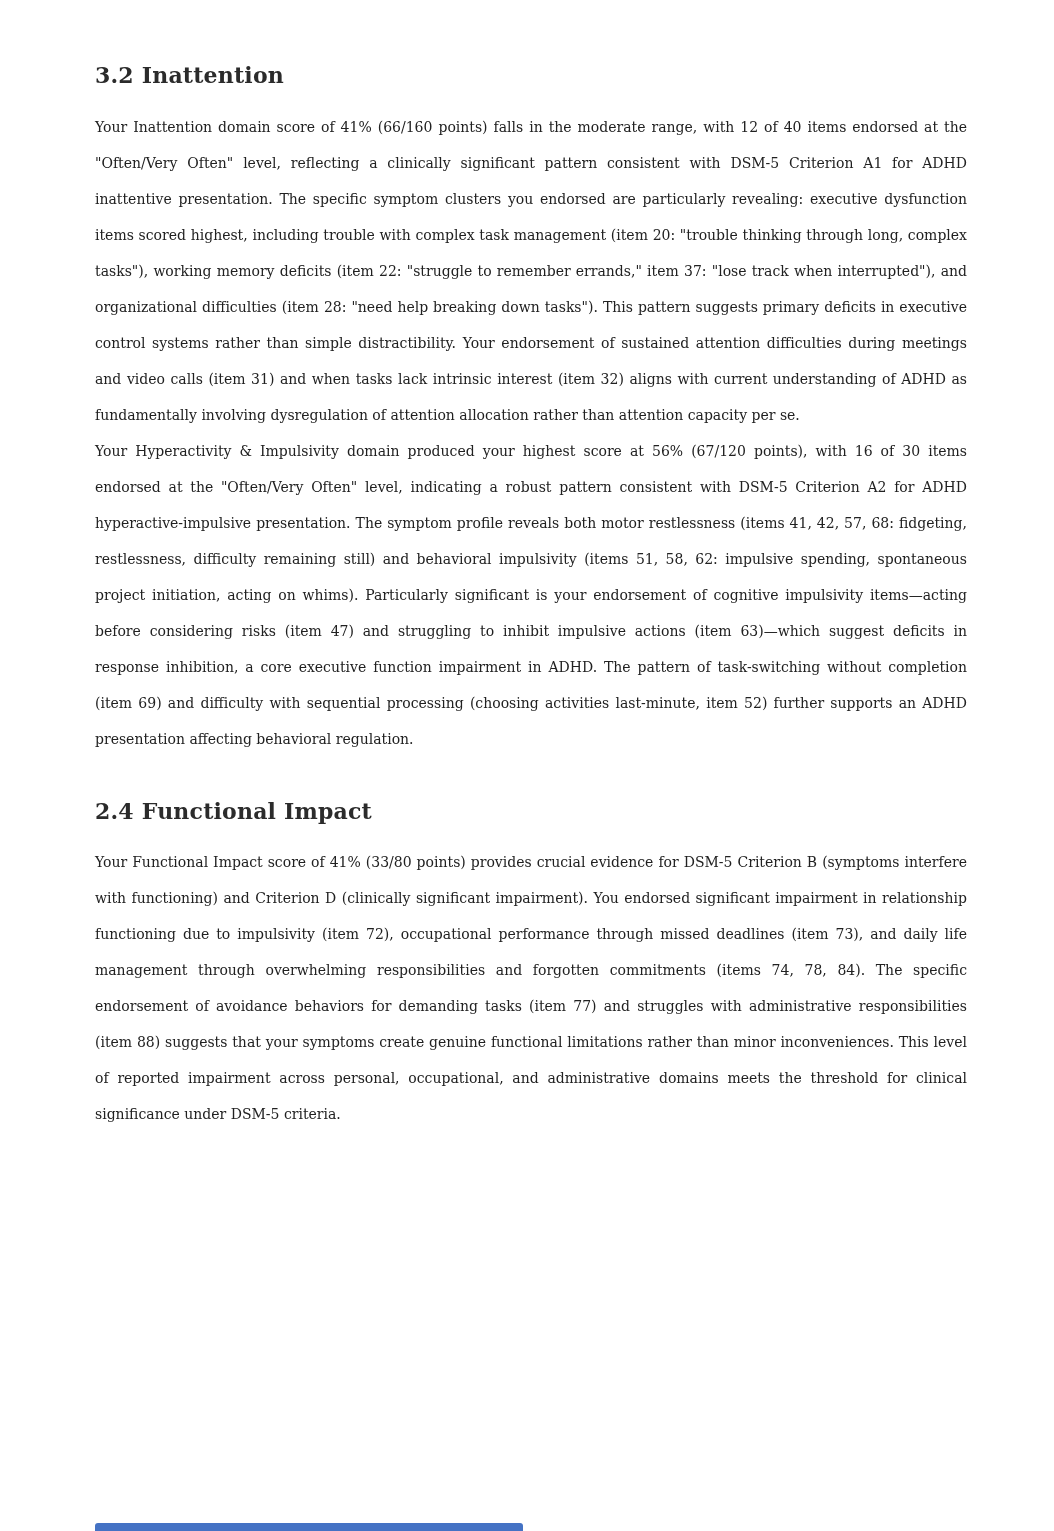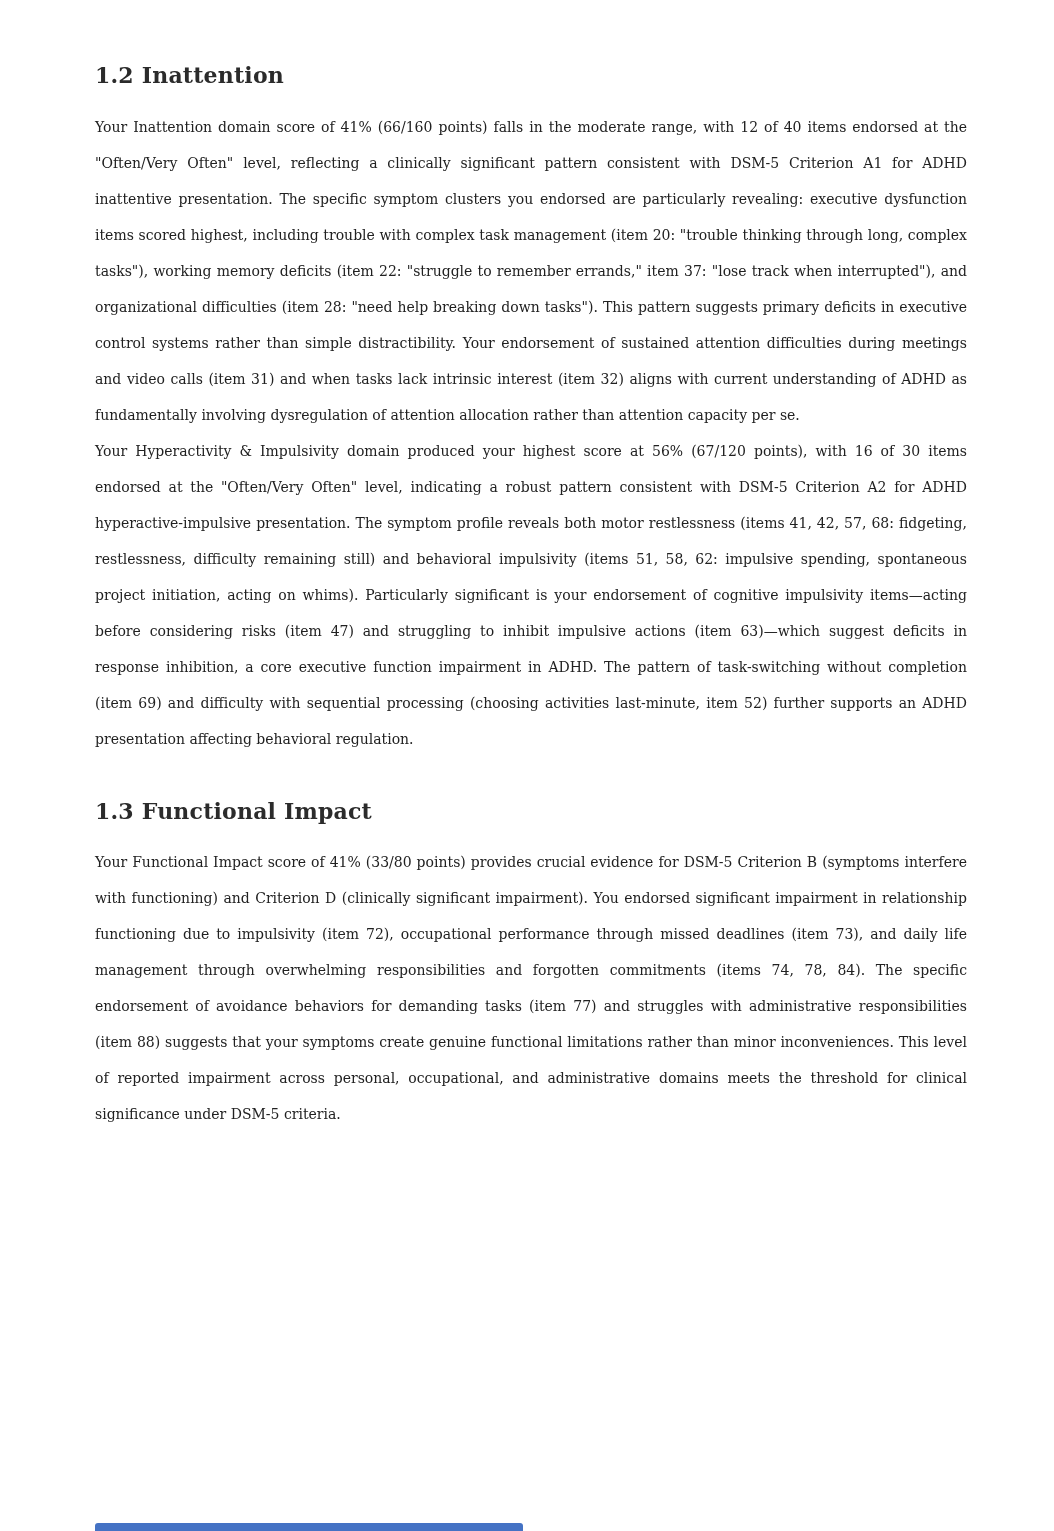--- a/index.html
+++ b/index.html
@@ -48,28 +48,28 @@
     height: 8px;
     border-radius: 3px 3px 0 0;
   }
 </style>
 </head>
 <body>
 
 <main class="doc">
 
   <section class="report-section">
-    <h2 class="section-heading">1.2 Inattention</h2>
+    <h2 class="section-heading">3.2 Inattention</h2>
     <p class="section-body">Your Inattention domain score of 41% (66/160 points) falls in the moderate range, with 12 of 40 items endorsed at the "Often/Very Often" level, reflecting a clinically significant pattern consistent with DSM-5 Criterion A1 for ADHD inattentive presentation. The specific symptom clusters you endorsed are particularly revealing: executive dysfunction items scored highest, including trouble with complex task management (item 20: "trouble thinking through long, complex tasks"), working memory deficits (item 22: "struggle to remember errands," item 37: "lose track when interrupted"), and organizational difficulties (item 28: "need help breaking down tasks"). This pattern suggests primary deficits in executive control systems rather than simple distractibility. Your endorsement of sustained attention difficulties during meetings and video calls (item 31) and when tasks lack intrinsic interest (item 32) aligns with current understanding of ADHD as fundamentally involving dysregulation of attention allocation rather than attention capacity per se.</p>
   </section>
 
   <section class="report-section">
     <p class="section-body">Your Hyperactivity &amp; Impulsivity domain produced your highest score at 56% (67/120 points), with 16 of 30 items endorsed at the "Often/Very Often" level, indicating a robust pattern consistent with DSM-5 Criterion A2 for ADHD hyperactive-impulsive presentation. The symptom profile reveals both motor restlessness (items 41, 42, 57, 68: fidgeting, restlessness, difficulty remaining still) and behavioral impulsivity (items 51, 58, 62: impulsive spending, spontaneous project initiation, acting on whims). Particularly significant is your endorsement of cognitive impulsivity items—acting before considering risks (item 47) and struggling to inhibit impulsive actions (item 63)—which suggest deficits in response inhibition, a core executive function impairment in ADHD. The pattern of task-switching without completion (item 69) and difficulty with sequential processing (choosing activities last-minute, item 52) further supports an ADHD presentation affecting behavioral regulation.</p>
   </section>
 
   <section class="report-section">
-    <h2 class="section-heading">1.3 Functional Impact</h2>
+    <h2 class="section-heading">2.4 Functional Impact</h2>
     <p class="section-body">Your Functional Impact score of 41% (33/80 points) provides crucial evidence for DSM-5 Criterion B (symptoms interfere with functioning) and Criterion D (clinically significant impairment). You endorsed significant impairment in relationship functioning due to impulsivity (item 72), occupational performance through missed deadlines (item 73), and daily life management through overwhelming responsibilities and forgotten commitments (items 74, 78, 84). The specific endorsement of avoidance behaviors for demanding tasks (item 77) and struggles with administrative responsibilities (item 88) suggests that your symptoms create genuine functional limitations rather than minor inconveniences. This level of reported impairment across personal, occupational, and administrative domains meets the threshold for clinical significance under DSM-5 criteria.</p>
   </section>
 
 </main>
 
 <div class="cutoff-bar" style="background: rgb(68, 114, 196);"></div>
 
 </body></html>

